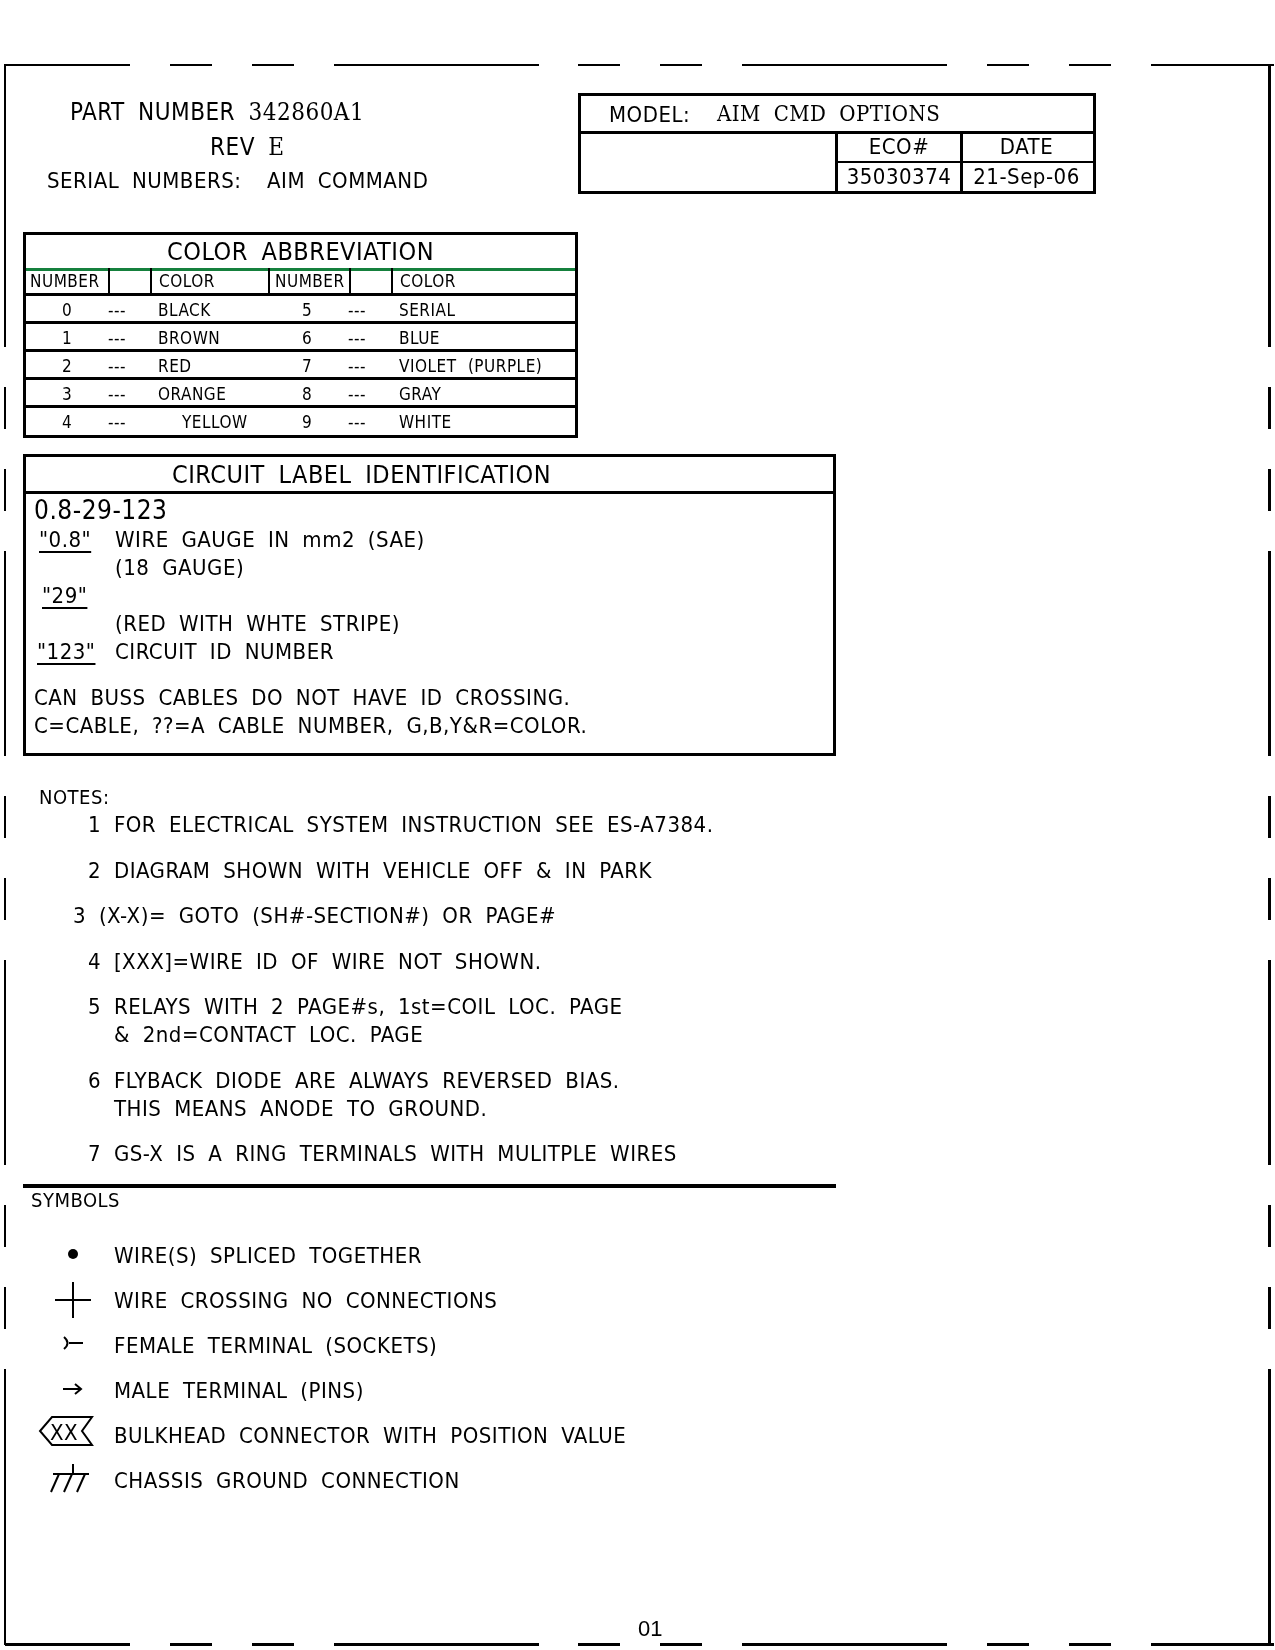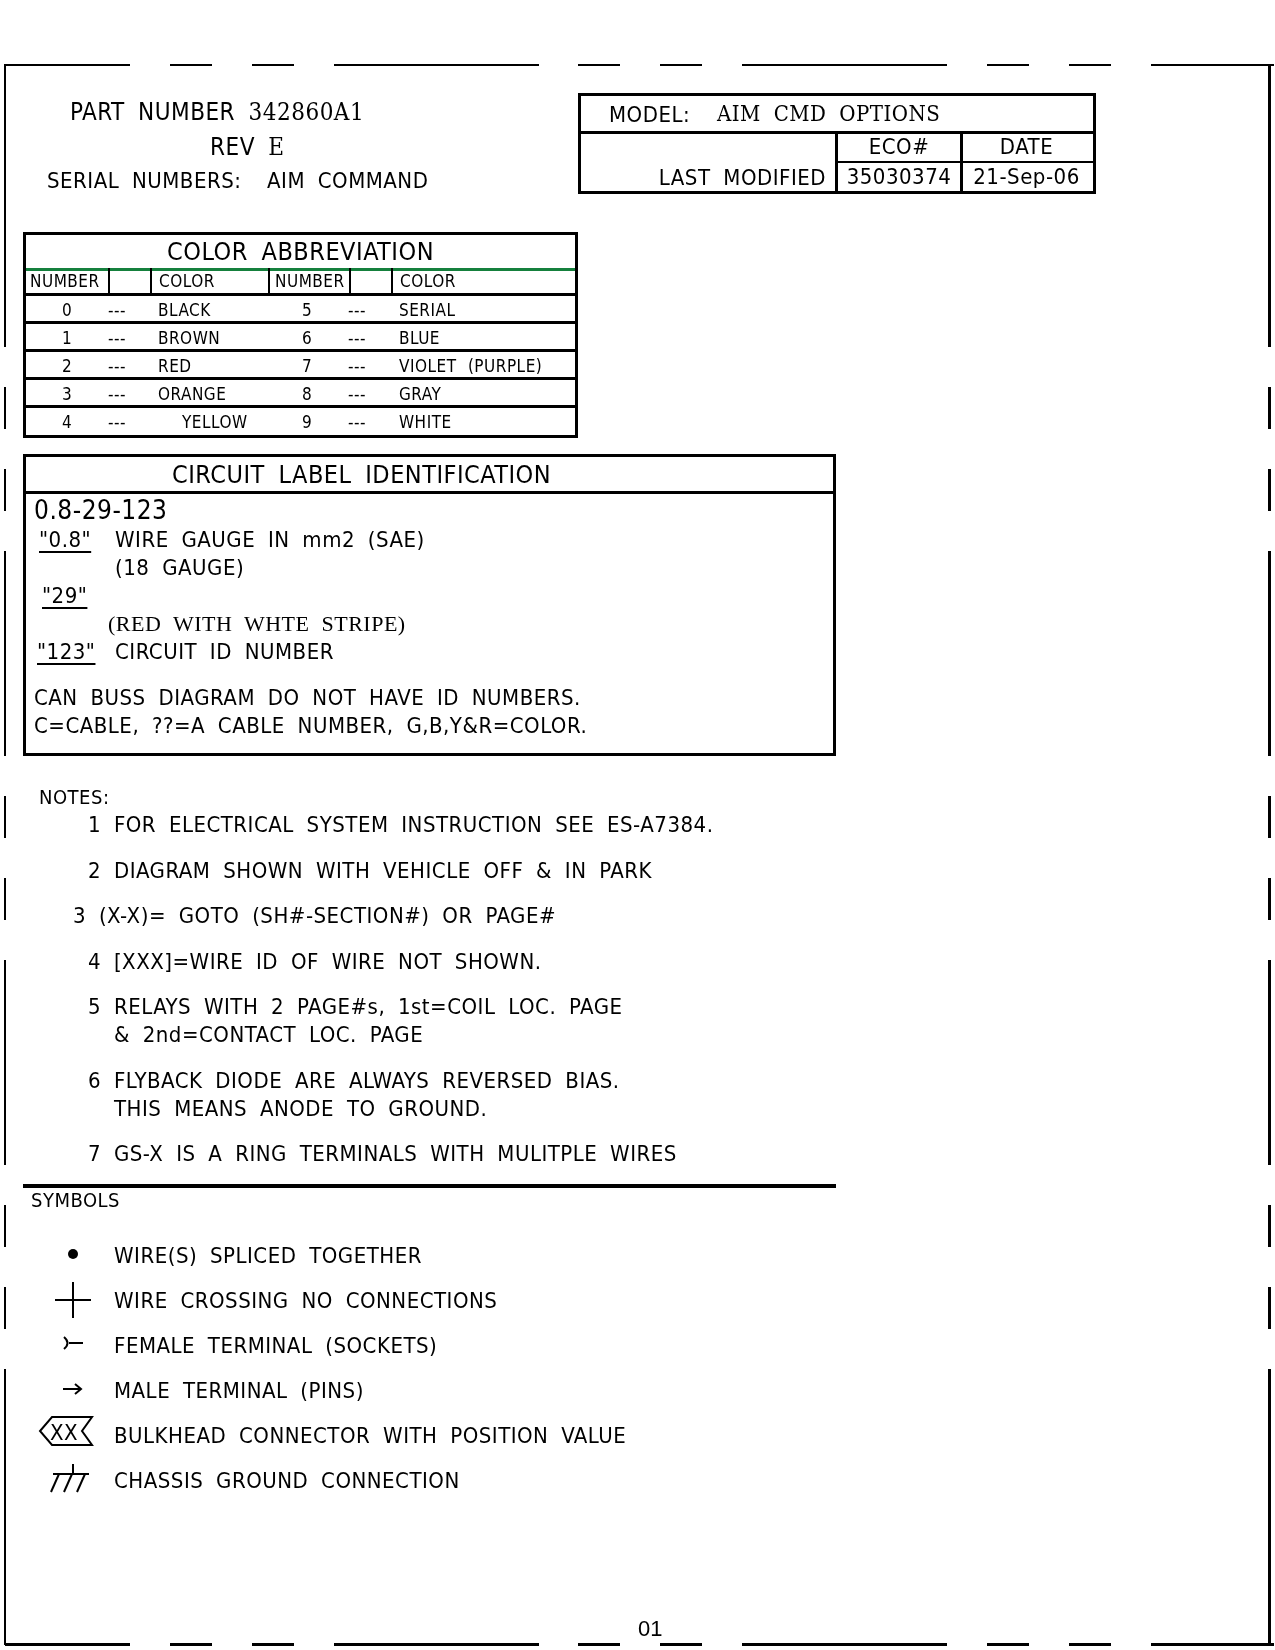--- a/index.html
+++ b/index.html
@@ -113,23 +113,20 @@
     <span>AIM COMMAND</span>
   </div>
 </div>
 
 <div class="model-box">
   <div class="model-row cad">
     <span class="model-label">MODEL:</span>
     <span class="model-val">AIM CMD OPTIONS</span>
   </div>
   <div class="eco-grid cad">
-    <div class="cell" style="left:0;top:0;width:257px;height:60px;">
-      <span style="position:absolute;right:12px;top:34px;">LAST MODIFIED</span>
-    </div>
     <div class="cell" style="left:254px;top:0;width:128px;height:32px;border-left:3px solid #000;border-right:3px solid #000;border-bottom:2px solid #000;line-height:32px;">ECO#</div>
     <div class="cell" style="left:379px;top:0;width:133px;height:32px;border-bottom:2px solid #000;line-height:32px;">DATE</div>
     <div class="cell" style="left:254px;top:32px;width:128px;height:28px;border-left:3px solid #000;border-right:3px solid #000;line-height:28px;">35030374</div>
     <div class="cell" style="left:379px;top:32px;width:133px;height:28px;line-height:28px;white-space:nowrap;">21-Sep-06</div>
   </div>
 </div>
 
 <div class="color-table cad">
   <div class="ct-title">COLOR ABBREVIATION</div>
   <div class="ct-head">
@@ -187,26 +184,26 @@
   <div class="circ-title">
     <span style="position:absolute;left:146px;">CIRCUIT LABEL IDENTIFICATION</span>
   </div>
   <div class="circ-text" style="left:8px;top:38px;font-size:26px;">0.8-29-123</div>
 
   <div class="circ-text uline" style="left:13px;top:70px;">"0.8"</div>
   <div class="circ-text" style="left:89px;top:70px;">WIRE GAUGE IN mm2 (SAE)</div>
   <div class="circ-text" style="left:89px;top:98px;">(18 GAUGE)</div>
 
   <div class="circ-text uline" style="left:16px;top:126px;">"29"</div>
-  <div class="circ-text" style="left:82px;top:154px;font-family:Liberation Serif, serif;">(RED WITH WHTE STRIPE)</div>
+  <div class="circ-text" style="left:89px;top:154px;">(RED WITH WHTE STRIPE)</div>
 
   <div class="circ-text uline" style="left:11px;top:182px;">"123"</div>
   <div class="circ-text" style="left:89px;top:182px;">CIRCUIT ID NUMBER</div>
 
-  <div class="circ-text" style="left:8px;top:228px;">CAN BUSS DIAGRAM DO NOT HAVE ID NUMBERS.</div>
+  <div class="circ-text" style="left:8px;top:228px;">CAN BUSS CABLES DO NOT HAVE ID CROSSING.</div>
   <div class="circ-text" style="left:8px;top:256px;">C=CABLE, ??=A CABLE NUMBER, G,B,Y&amp;R=COLOR.</div>
 </div>
 
 <div class="cad">
   <div class="note" style="left:31px;top:785px;font-size:20px;margin-left:8px;">NOTES:</div>
 
   <div class="note" style="left:88px;top:812px;">
     <span>1</span>
     <span>FOR ELECTRICAL SYSTEM INSTRUCTION SEE ES-A7384.</span>
   </div>

